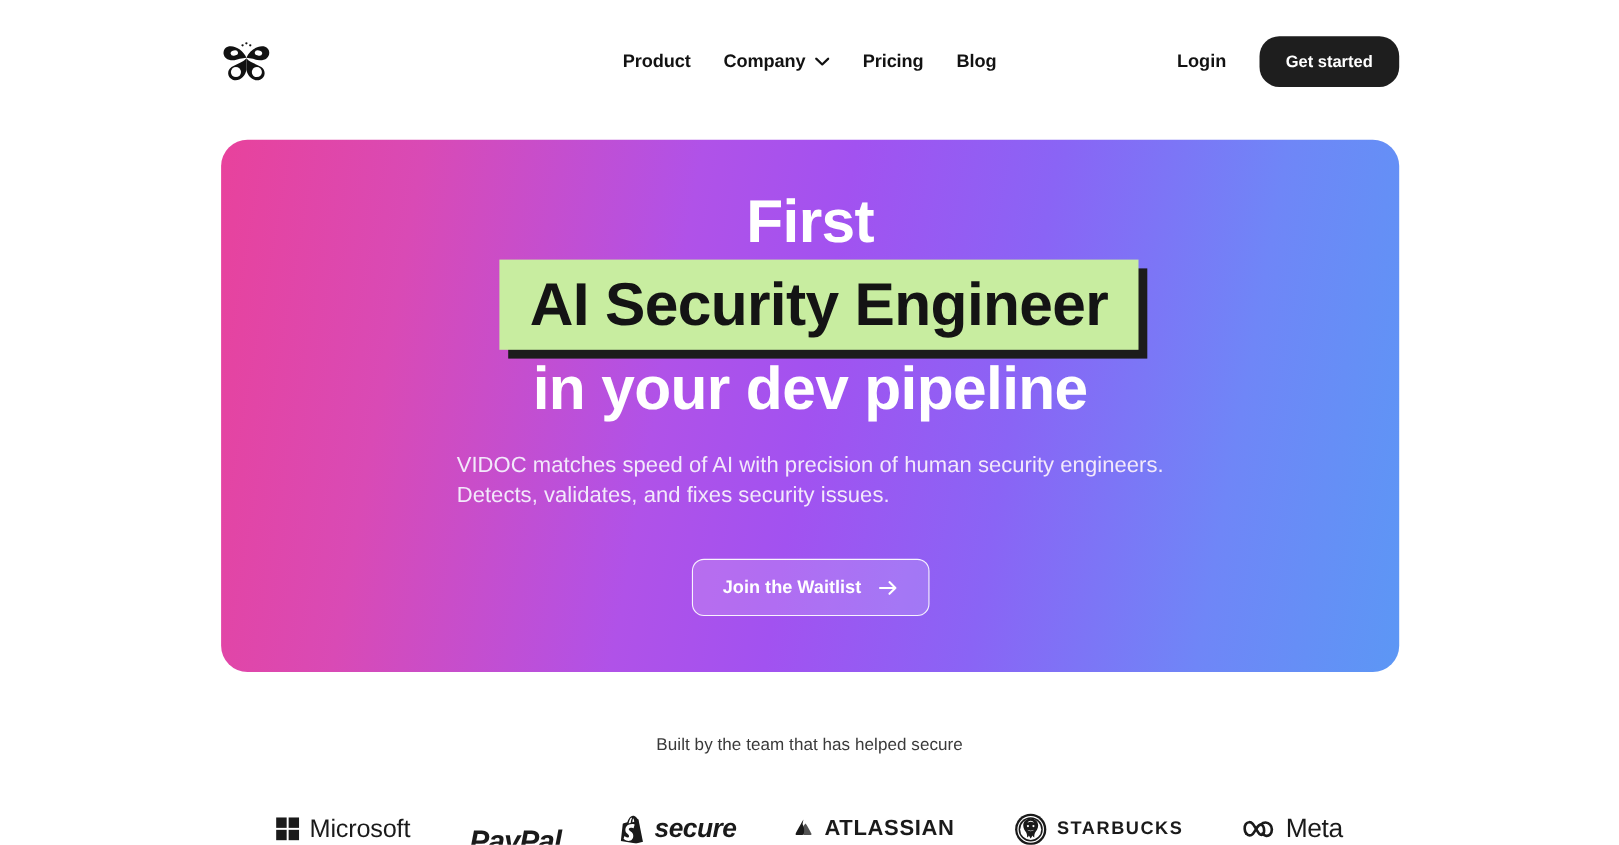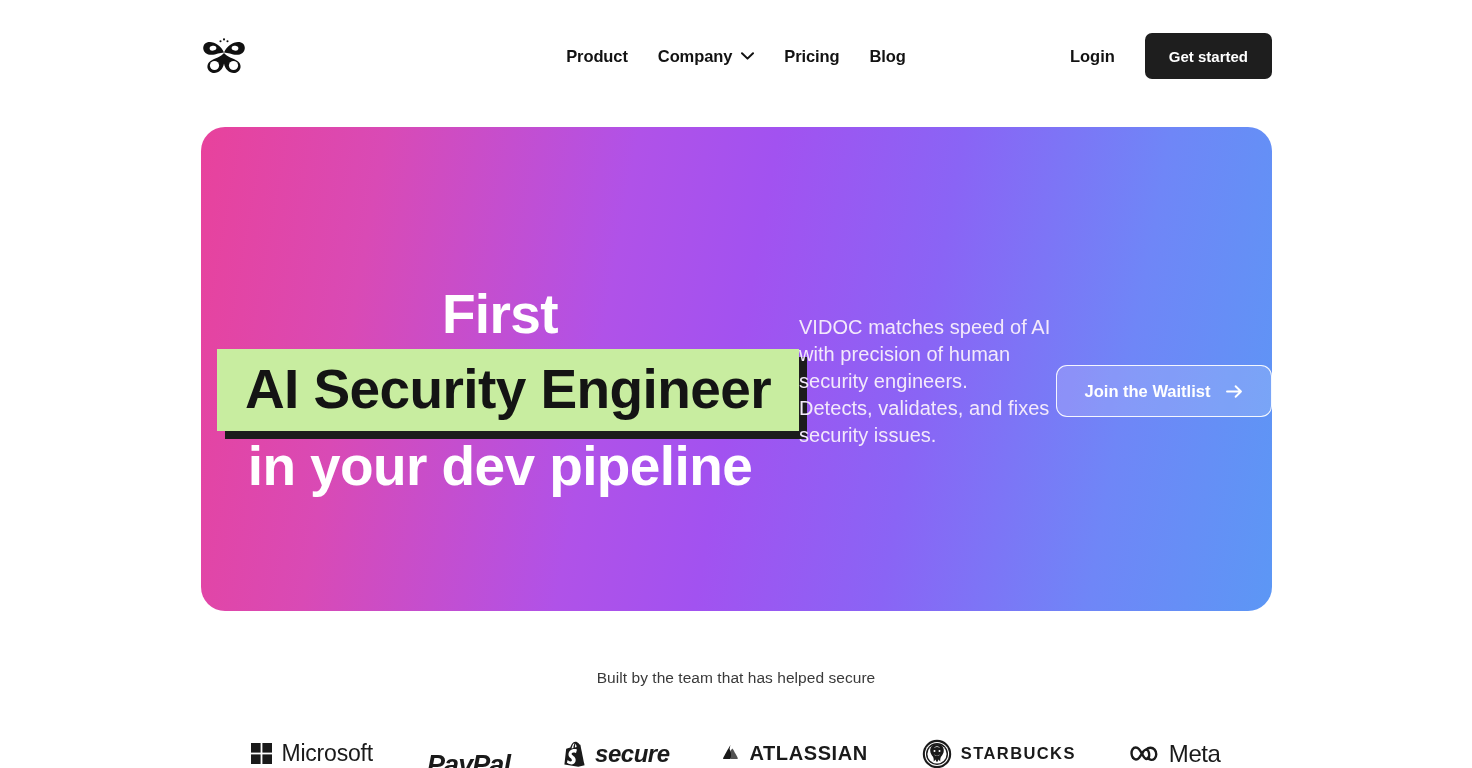--- a/index.html
+++ b/index.html
@@ -42,41 +42,41 @@
     position:absolute; right:200px; top:33px;
     display:flex; align-items:center; gap:22px;
   }
   .login-link {
     font-size:16.5px; font-weight:bold; color:#121212;
     cursor:pointer; padding:0 8px; white-space:nowrap;
   }
   .get-started {
     background:#1e1e1e; color:#ffffff;
     font-size:15px; font-weight:bold;
-    border:none; border-radius:7px;
+    border:none; border-radius:18px;
     padding:0 24px; height:46px;
     cursor:pointer; white-space:nowrap;
     font-family:"Liberation Sans", sans-serif;
   }
 
   
   .hero {
     position:absolute; left:201px; top:127px;
     width:1071px; height:484px;
     border-radius:24px;
     background:linear-gradient(100deg,
         #e8429c 0%,
         #d94ab5 16%,
         #b052e8 38%,
         #a252f0 50%,
         #8a64f5 66%,
         #6f86f7 84%,
         #5c97f5 100%);
     overflow:hidden;
-    display:flex; flex-direction:row; align-items:center;
+    display:flex; flex-direction:column; align-items:center;
   }
 
   .headline {
     margin-top:41px;
     text-align:center;
     color:#ffffff;
     font-weight:bold;
     font-size:55px;
     line-height:66px;
     letter-spacing:-0.6px;

